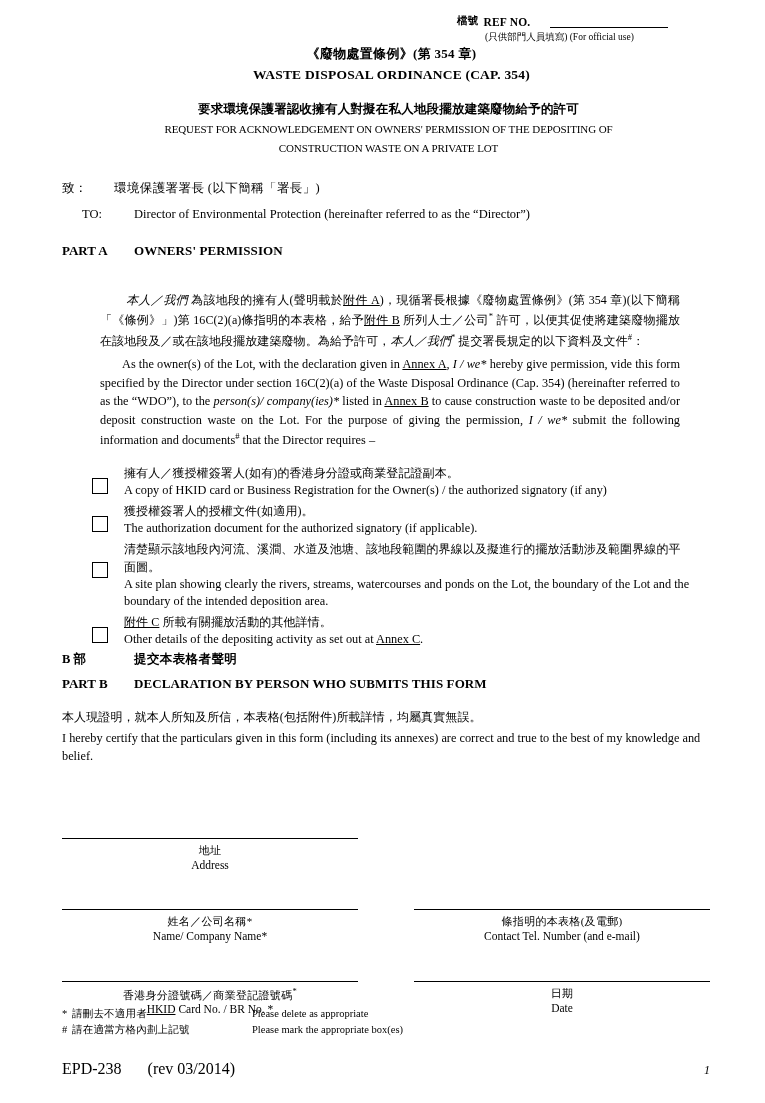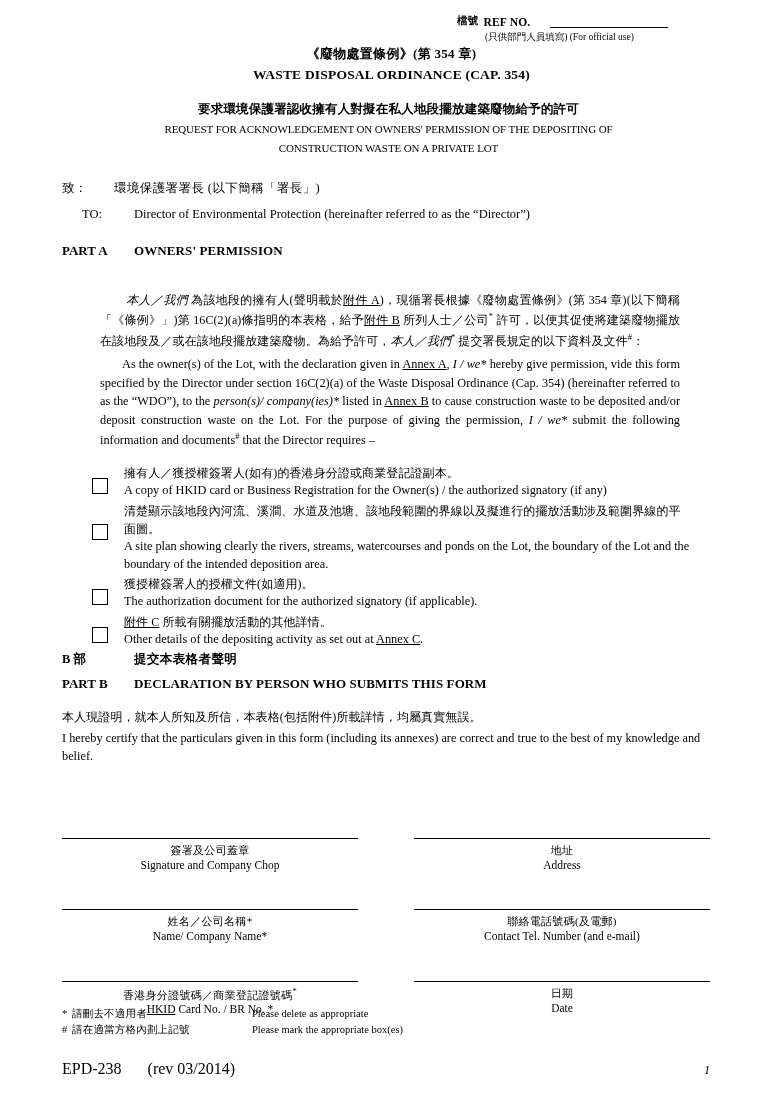--- a/index.html
+++ b/index.html
@@ -214,32 +214,32 @@
 
     <div class="check-item">
       <div class="cbox"></div>
       <div class="check-text">
         <div class="ci-zh">擁有人／獲授權簽署人(如有)的香港身分證或商業登記證副本。</div>
         <div class="ci-en">A copy of HKID card or Business Registration for the Owner(s) / the authorized signatory (if any)</div>
       </div>
     </div>
 
     <div class="check-item">
+      <div class="cbox"></div>
+      <div class="check-text">
+        <div class="ci-zh">獲授權簽署人的授權文件(如適用)。</div>
+        <div class="ci-en">The authorization document for the authorized signatory (if applicable).</div>
+      </div>
+    </div>
+
+    <div class="check-item">
       <div class="cbox" style="margin-top:22px;"></div>
       <div class="check-text">
         <div class="ci-zh">清楚顯示該地段內河流、溪澗、水道及池塘、該地段範圍的界線以及擬進行的擺放活動涉及範圍界線的平面圖。</div>
         <div class="ci-en">A site plan showing clearly the rivers, streams, watercourses and ponds on the Lot, the boundary of the Lot and the boundary of the intended deposition area.</div>
-      </div>
-    </div>
-
-    <div class="check-item">
-      <div class="cbox"></div>
-      <div class="check-text">
-        <div class="ci-zh">獲授權簽署人的授權文件(如適用)。</div>
-        <div class="ci-en">The authorization document for the authorized signatory (if applicable).</div>
       </div>
     </div>
 
     <div class="check-item">
       <div class="cbox"></div>
       <div class="check-text">
         <div class="ci-zh"><span class="u">附件 C</span><span> 所載有關擺放活動的其他詳情。</span></div>
         <div class="ci-en"><span>Other details of the depositing activity as set out at </span><span class="u">Annex C</span><span>.</span></div>
       </div>
     </div>
@@ -260,39 +260,34 @@
   <div class="decl">
     <div class="decl-zh">本人現證明，就本人所知及所信，本表格(包括附件)所載詳情，均屬真實無誤。</div>
     <div class="decl-en">I hereby certify that the particulars given in this form (including its annexes) are correct and true to the best of my knowledge and belief.</div>
   </div>
 
   <div class="siggrid">
 
     <div class="sigrow">
       <div class="sigcell">
         <div class="sigline"></div>
-        <div class="sig-zh">簽署及公司蓋章</div>
-        <div class="sig-en">Signature and Company Chop</div>
-      </div>
-      <div class="sigcell">
-        <div class="sigline"></div>
         <div class="sig-zh">地址</div>
         <div class="sig-en">Address</div>
       </div>
     </div>
 
     <div class="sigrow">
       <div class="sigcell">
         <div class="sigline"></div>
         <div class="sig-zh">姓名／公司名稱*</div>
         <div class="sig-en">Name/ Company Name*</div>
       </div>
       <div class="sigcell">
         <div class="sigline"></div>
-        <div class="sig-zh">聯絡電話號碼(及電郵)</div>
+        <div class="sig-zh">條指明的本表格(及電郵)</div>
         <div class="sig-en">Contact Tel. Number (and e-mail)</div>
       </div>
     </div>
 
     <div class="sigrow">
       <div class="sigcell">
         <div class="sigline"></div>
         <div class="sig-zh"><span>香港身分證號碼／商業登記證號碼</span><sup class="mk">*</sup></div>
         <div class="sig-en"><span class="u">HKID</span><span> Card No. / BR No. *</span></div>
       </div>

